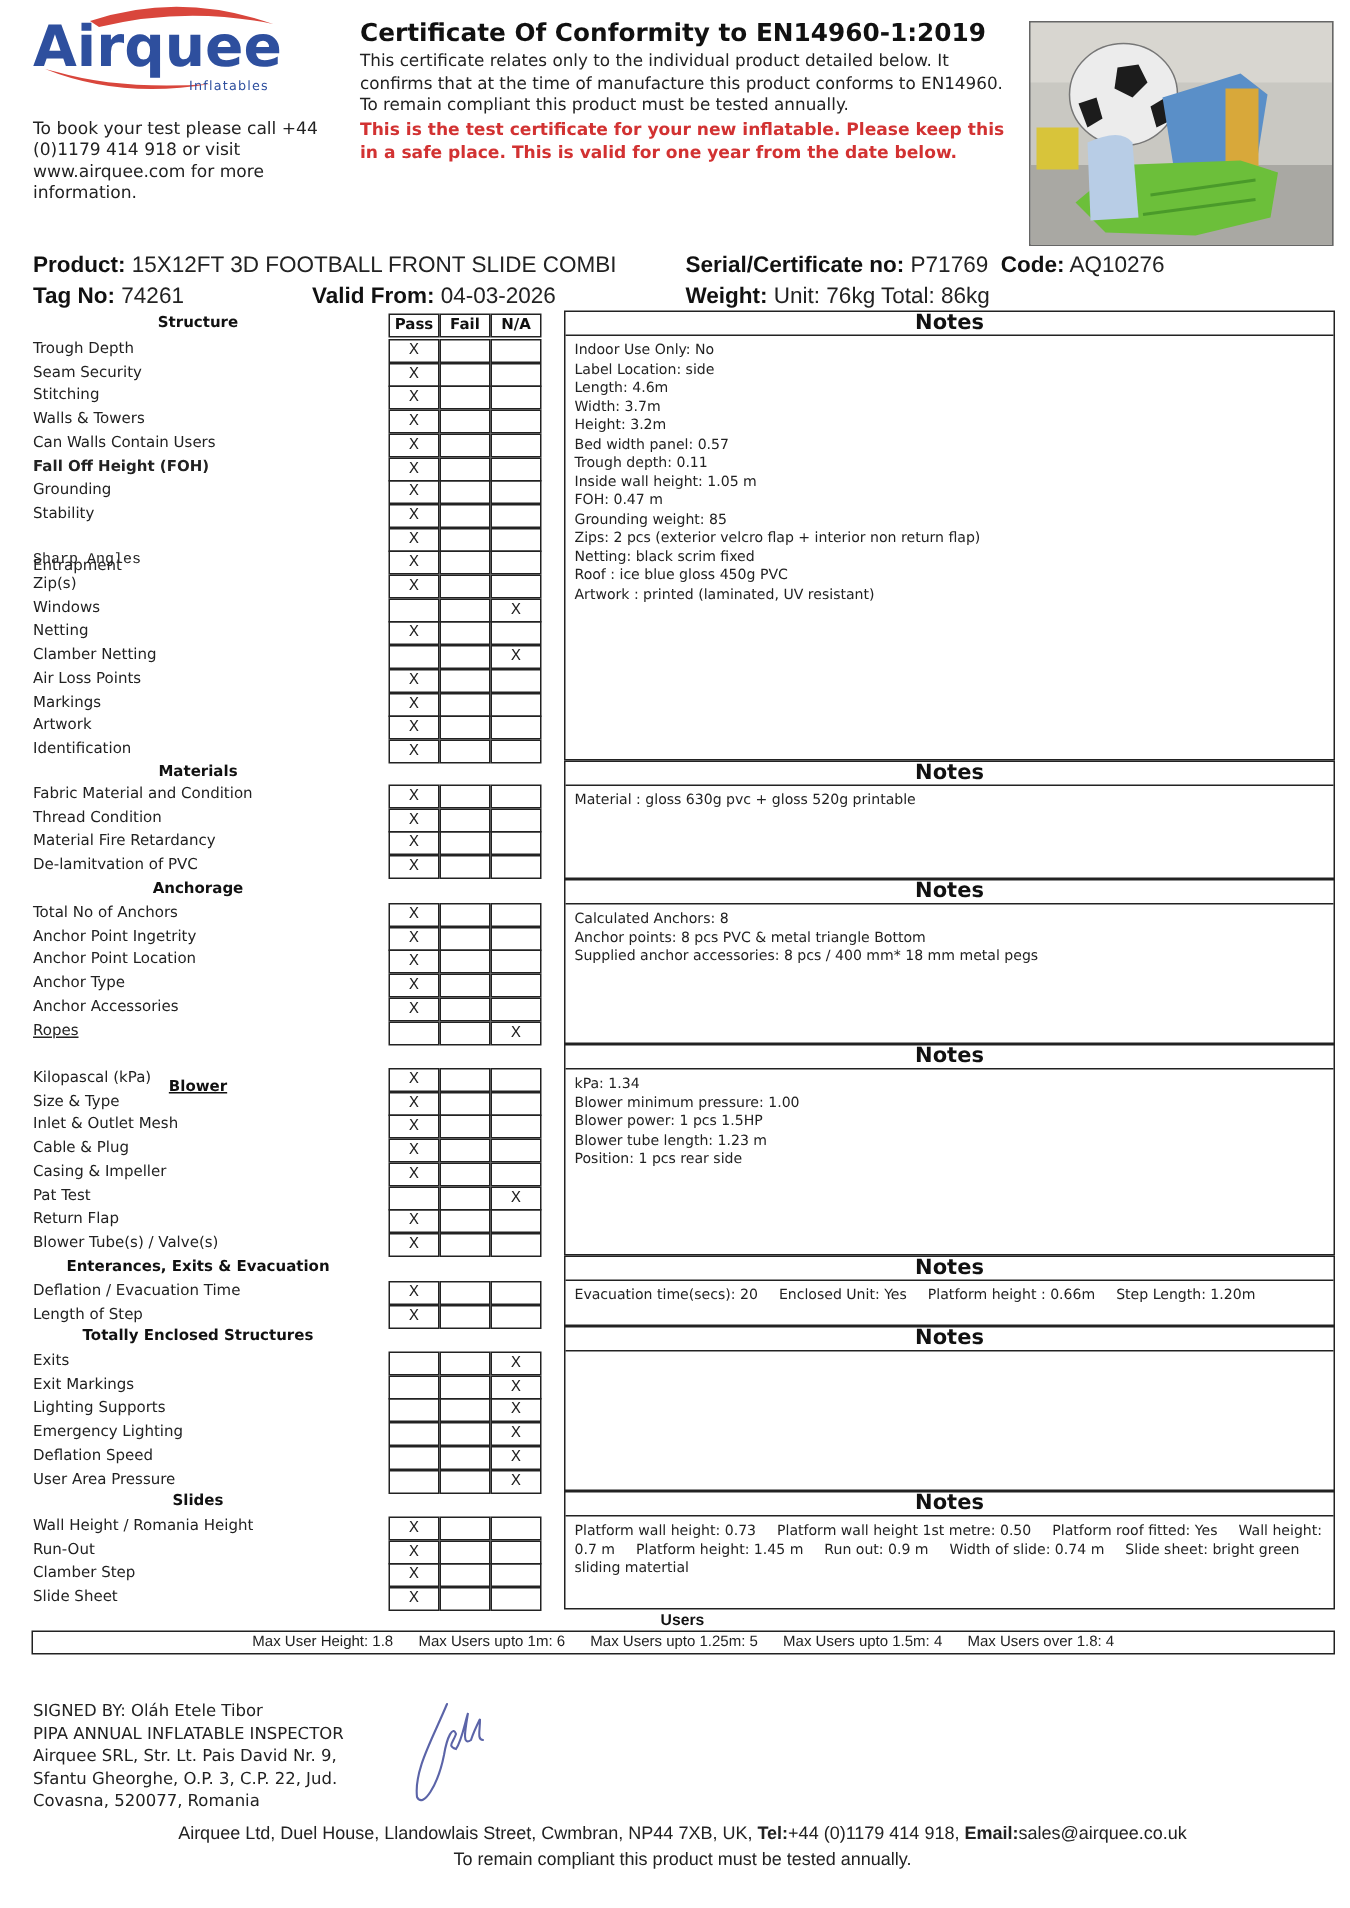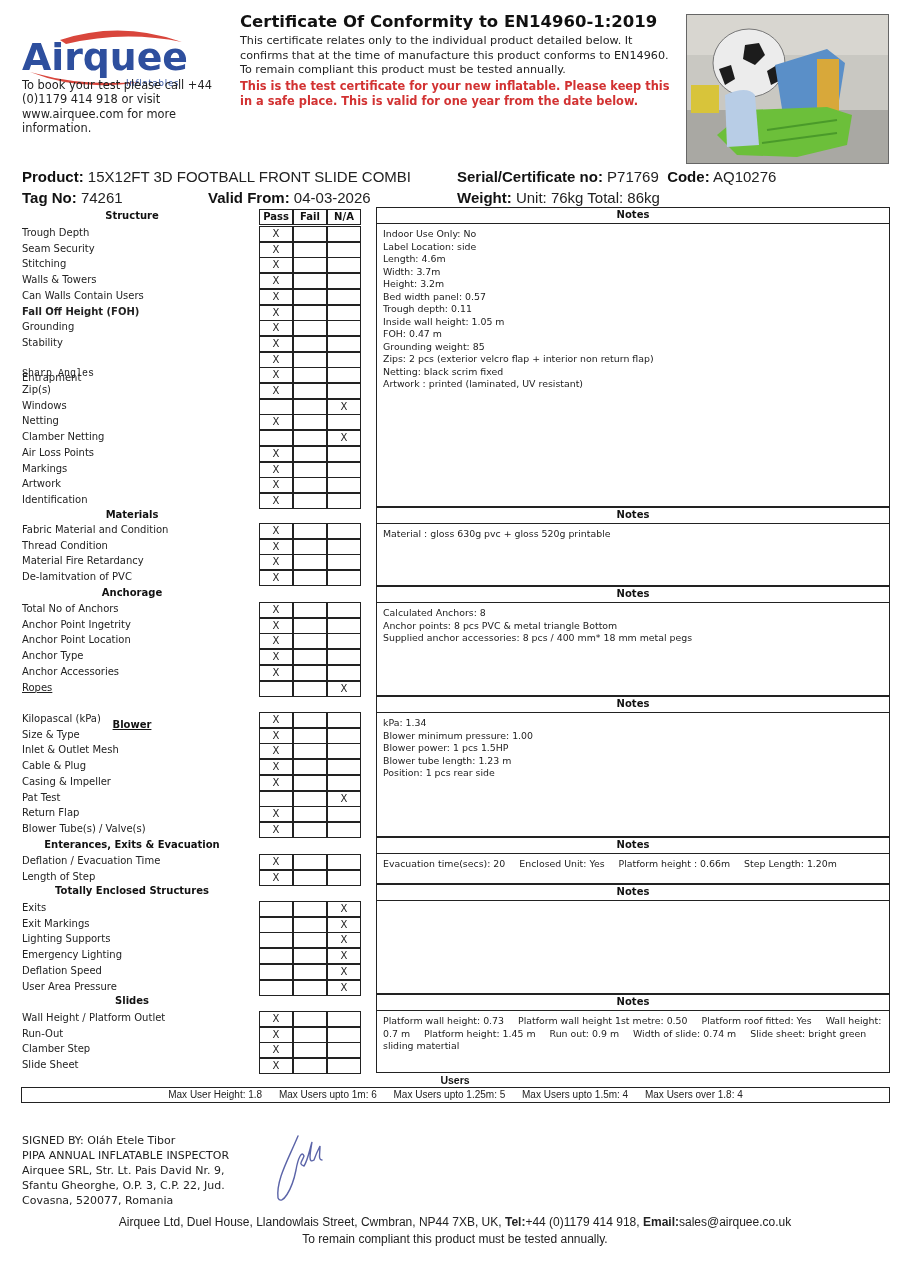--- a/index.html
+++ b/index.html
@@ -1,40 +1,40 @@
 <!DOCTYPE html>
 <html><head>
 <meta charset="utf-8">
 <style>
   * { box-sizing: border-box; margin: 0; padding: 0; }
   html, body { width: 900px; height: 1272px; background: #fff; }
   body { position: relative; font-family: "DejaVu Sans", sans-serif; color: #222; overflow: hidden; }
   .abs { position: absolute; }
 
   
-  #logo { left: 20px; top: 26px; width: 172px; height: 64px; }
+  #logo { left: 20px; top: 0; width: 172px; height: 64px; }
   #book { left: 22px; top: 78px; width: 200px; font-size: 11.4px; line-height: 14.4px; color: #222; }
   #title { left: 240px; top: 12px; font-size: 16.5px; font-weight: bold; color: #111; }
   #intro { left: 240px; top: 34px; width: 440px; font-size: 11.2px; line-height: 14.6px; color: #222; }
   #warn { left: 240px; top: 79px; width: 440px; font-size: 11.4px; line-height: 14.8px; color: #d23232; font-weight: bold; }
   #photo { left: 686px; top: 14px; width: 203px; height: 150px; border: 1px solid #666; overflow: hidden; background: #b9b9b4; }
 
   
   .info { font-family: "Liberation Sans", sans-serif; font-size: 15px; color: #222; white-space: nowrap; }
   .info b { font-weight: bold; color: #111; }
 
   
   .sec-h { font-size: 10px; font-weight: bold; color: #111; text-align: center; width: 220px; left: 22px; }
   .item { left: 22px; font-size: 10px; color: #222; }
   .cell { position: absolute; border: 1.5px solid #222; width: 34px; height: 16px; font-size: 10px; text-align: center; line-height: 13px; color: #222; }
   .hdr-cell { font-weight: bold; color: #111; }
 
   
   .notes { left: 376px; width: 514px; border: 1.5px solid #222; }
-  .notes-h { height: 16px; border-bottom: 1.5px solid #222; font-size: 10px; font-weight: bold; text-align: center; line-height: 14px; color: #111; }
+  .notes-h { height: 16px; border-bottom: 1.5px solid #222; font-size: 14px; font-weight: bold; text-align: center; line-height: 14px; color: #111; }
   .notes-b { padding: 4px 6px; font-size: 9.4px; line-height: 12.5px; color: #222; }
   .notes-b .ln { display: block; }
   .notes-inline .ln { display: inline; margin-right: 14px; }
 
   
   #users-h { left: 0; width: 910px; top: 1074px; text-align: center; font-family: "Liberation Sans", sans-serif; font-weight: bold; font-size: 10.5px; color: #111; }
   #users-box { left: 21px; top: 1087px; width: 869px; height: 16px; border: 1.5px solid #222; font-family: "Liberation Sans", sans-serif; font-size: 10px; text-align: center; line-height: 13px; color: #222; }
   #users-box span { margin: 0 7px; }
 
   
@@ -181,20 +181,21 @@
         <span class="ln">Length: 4.6m</span>
         <span class="ln">Width: 3.7m</span>
         <span class="ln">Height: 3.2m</span>
         <span class="ln">Bed width panel: 0.57</span>
         <span class="ln">Trough depth: 0.11</span>
         <span class="ln">Inside wall height: 1.05 m</span>
         <span class="ln">FOH: 0.47 m</span>
         <span class="ln">Grounding weight: 85</span>
         <span class="ln">Zips: 2 pcs (exterior velcro flap + interior non return flap)</span>
         <span class="ln">Netting: black scrim fixed</span>
+        <span class="ln">Roof : ice blue gloss 450g PVC</span>
         <span class="ln">Artwork : printed (laminated, UV resistant)</span>
       </div>
     </div>
     <div class="abs sec-h" style="top: 509px;">Materials</div>
     <div class="abs item" style="top: 524px;">Fabric Material and Condition</div>
     <div class="cell" style="left: 259px; top: 523px;">X</div>
     <div class="cell" style="left: 293px; top: 523px;"></div>
     <div class="cell" style="left: 327px; top: 523px;"></div>
     <div class="abs item" style="top: 539.7px;">Thread Condition</div>
     <div class="cell" style="left: 259px; top: 538.7px;">X</div>
@@ -326,21 +327,21 @@
     <div class="cell" style="left: 327px; top: 963.8px;">X</div>
     <div class="abs item" style="top: 980.5px;">User Area Pressure</div>
     <div class="cell" style="left: 259px; top: 979.5px;"></div>
     <div class="cell" style="left: 293px; top: 979.5px;"></div>
     <div class="cell" style="left: 327px; top: 979.5px;">X</div>
     <div class="abs notes" style="top: 884px; height: 110px;">
       <div class="notes-h">Notes</div>
       <div class="notes-b"></div>
     </div>
     <div class="abs sec-h" style="top: 995px;">Slides</div>
-    <div class="abs item" style="top: 1012px;">Wall Height / Platform Outlet</div>
+    <div class="abs item" style="top: 1012px;">Wall Height / Romania Height</div>
     <div class="cell" style="left: 259px; top: 1011px;">X</div>
     <div class="cell" style="left: 293px; top: 1011px;"></div>
     <div class="cell" style="left: 327px; top: 1011px;"></div>
     <div class="abs item" style="top: 1027.7px;">Run-Out</div>
     <div class="cell" style="left: 259px; top: 1026.7px;">X</div>
     <div class="cell" style="left: 293px; top: 1026.7px;"></div>
     <div class="cell" style="left: 327px; top: 1026.7px;"></div>
     <div class="abs item" style="top: 1043.4px;">Clamber Step</div>
     <div class="cell" style="left: 259px; top: 1042.4px;">X</div>
     <div class="cell" style="left: 293px; top: 1042.4px;"></div>

